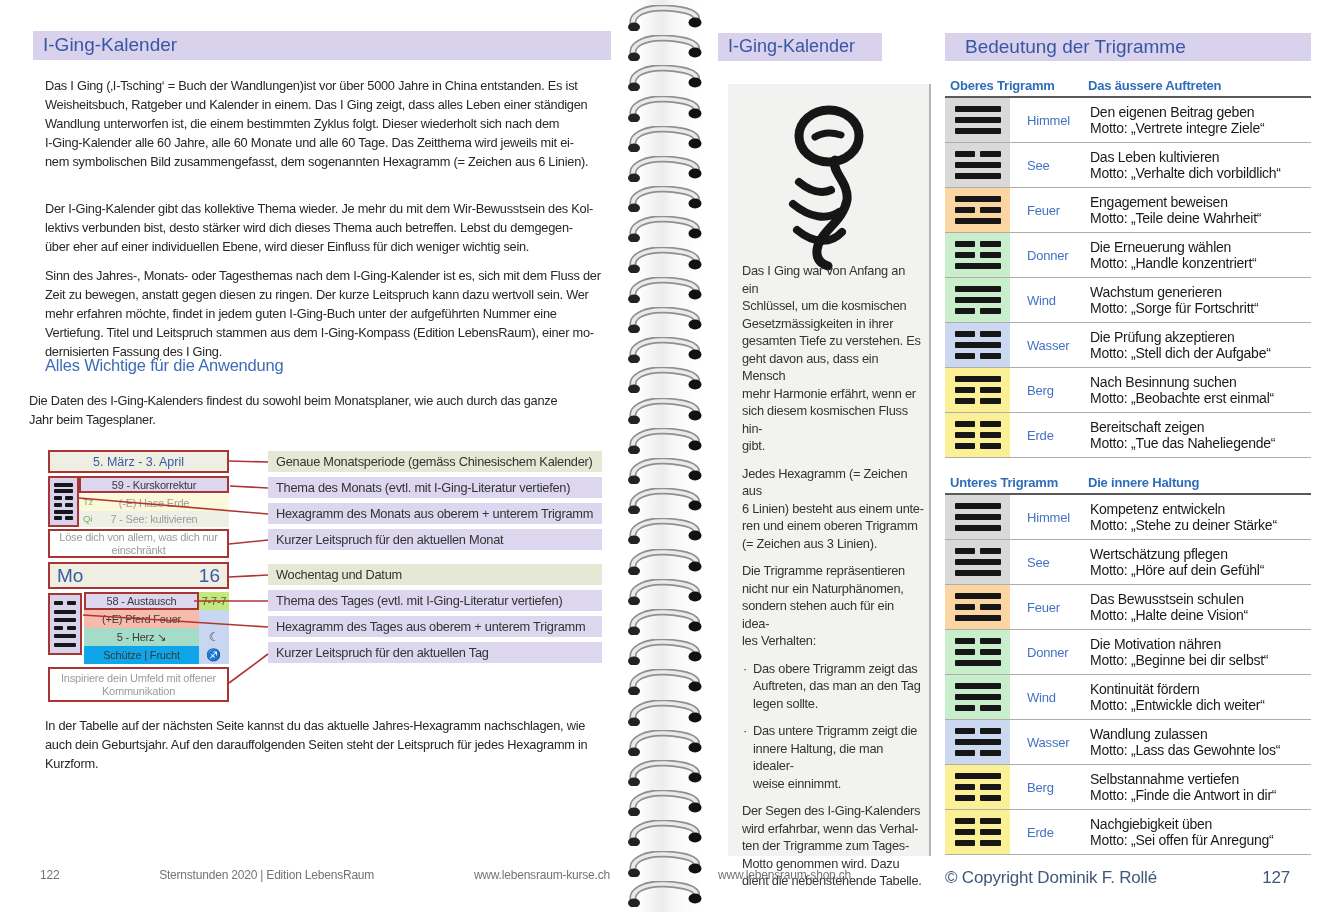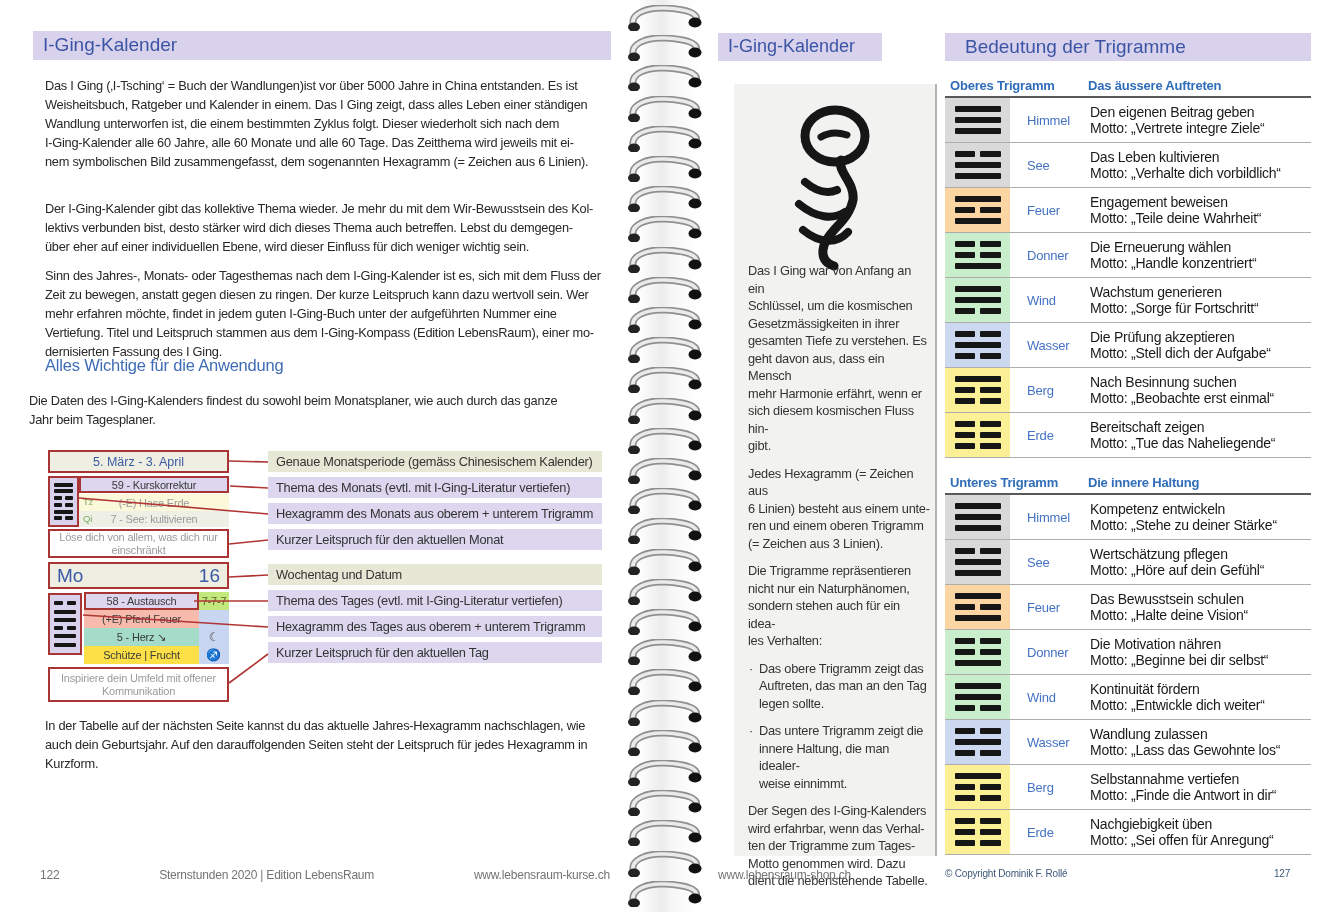--- a/index.html
+++ b/index.html
@@ -39,21 +39,21 @@
   .bullet:before{content:"·";position:absolute;left:1px;top:0;color:#333;}
   
   .colhead{font-size:13px;font-weight:bold;color:#2f6db8;letter-spacing:-0.2px;}
   .trow{display:flex;align-items:stretch;border-bottom:1px solid #adadad;height:44px;width:366px;}
   .swatch{width:65px;display:flex;align-items:center;justify-content:center;}
   .tname{width:80px;display:flex;align-items:center;padding-left:17px;color:#4472c4;font-size:13px;box-sizing:border-box;letter-spacing:-0.2px;}
   .tdesc{flex:1;display:flex;align-items:center;font-size:14px;line-height:16px;color:#1a1a1a;white-space:pre-line;letter-spacing:-0.25px;}
   .thickline{height:2px;background:#595959;width:366px;}
   
   .foot{font-size:12px;color:#737373;letter-spacing:-0.2px;}
-  .foot-right{font-size:10px;color:#3f5878;letter-spacing:-0.2px;text-align:center;}
+  .foot-right{font-size:17px;color:#3f5878;letter-spacing:-0.2px;text-align:center;}
   
   .spine{left:618px;top:0;width:96px;height:912px;background:linear-gradient(to right,rgba(0,0,0,0) 20%,#ececec 46%,#f7f7f7 56%,rgba(0,0,0,0) 85%);}
   .coil{position:absolute;left:3px;width:88px;height:26px;}
   
   .leaders{pointer-events:none;}
 </style>
 </head>
 <body>
 
 <div class="abs" style="left:0;top:0;width:620px;height:912px;">
@@ -143,21 +143,21 @@
   </div>
   <div class="abs cell" style="left:199px;top:592px;width:30px;height:18px;background:#c3e87e;color:#5d5d30;">
     <span>7-7-7</span>
   </div>
   <div class="abs cell" style="left:84px;top:610px;width:115px;height:18px;background:#f6bbac;">
     <span>(+E) Pferd Feuer</span>
   </div>
   <div class="abs cell" style="left:84px;top:628px;width:115px;height:18px;background:#a5dcc9;">
     <span>5 - Herz ↘</span>
   </div>
-  <div class="abs cell" style="left:84px;top:646px;width:115px;height:18px;background:#fde047;">
+  <div class="abs cell" style="left:84px;top:646px;width:115px;height:18px;background:#0ea5e9;">
     <span>Schütze | Frucht</span>
   </div>
   <div class="abs" style="left:199px;top:610px;width:30px;height:54px;background:#c9d6f2;">
     <div class="cell" style="height:18px;margin-top:18px;font-size:12px;">
       <span>☾</span>
     </div>
     <div class="cell" style="height:18px;font-size:12px;">
       <span>♐</span>
     </div>
   </div>
@@ -374,21 +374,21 @@
         <ellipse cx="13" cy="22" rx="6" ry="4.5" fill="#222"></ellipse>
         <ellipse cx="74" cy="17.5" rx="6.5" ry="5" fill="#111"></ellipse>
       </svg></div>
   </div>
 
 <div class="abs" style="left:716px;top:0;width:212px;height:912px;">
   <div class="abs hbar" style="left:2px;top:33px;width:164px;height:28px;font-size:18px;">
     <span>I-Ging-Kalender</span>
   </div>
 
-  <div class="abs graybox" style="left:18px;top:84px;width:203px;height:772px;">
+  <div class="abs graybox" style="left:12px;top:84px;width:203px;height:772px;">
     <svg style="display:block;margin:18px auto 0 auto;" width="120" height="170" viewBox="0 0 120 170">
       <g fill="none" stroke="#161616" stroke-linecap="round">
         <ellipse cx="60" cy="34" rx="30" ry="26" stroke-width="9"></ellipse>
         <path d="M46 35 q11 -7 26 -2" stroke-width="7"></path>
         <path d="M66 58 C62 70 80 80 78 98 C74 120 50 130 48 148 C47 158 53 162 59 164" stroke-width="9"></path>
         <path d="M30 80 C42 90 53 92 62 88" stroke-width="8"></path>
         <path d="M24 102 C41 116 58 118 70 110" stroke-width="8"></path>
         <path d="M28 128 C45 142 62 142 73 130" stroke-width="8"></path>
       </g>
     </svg>

